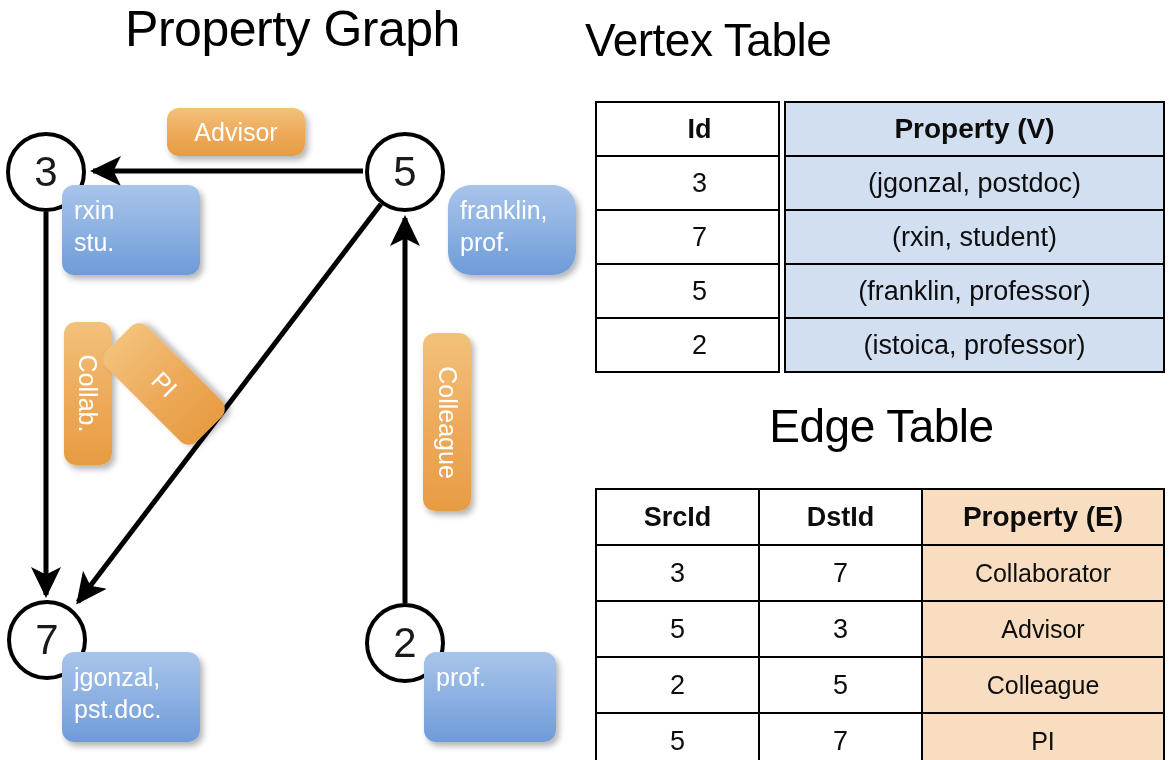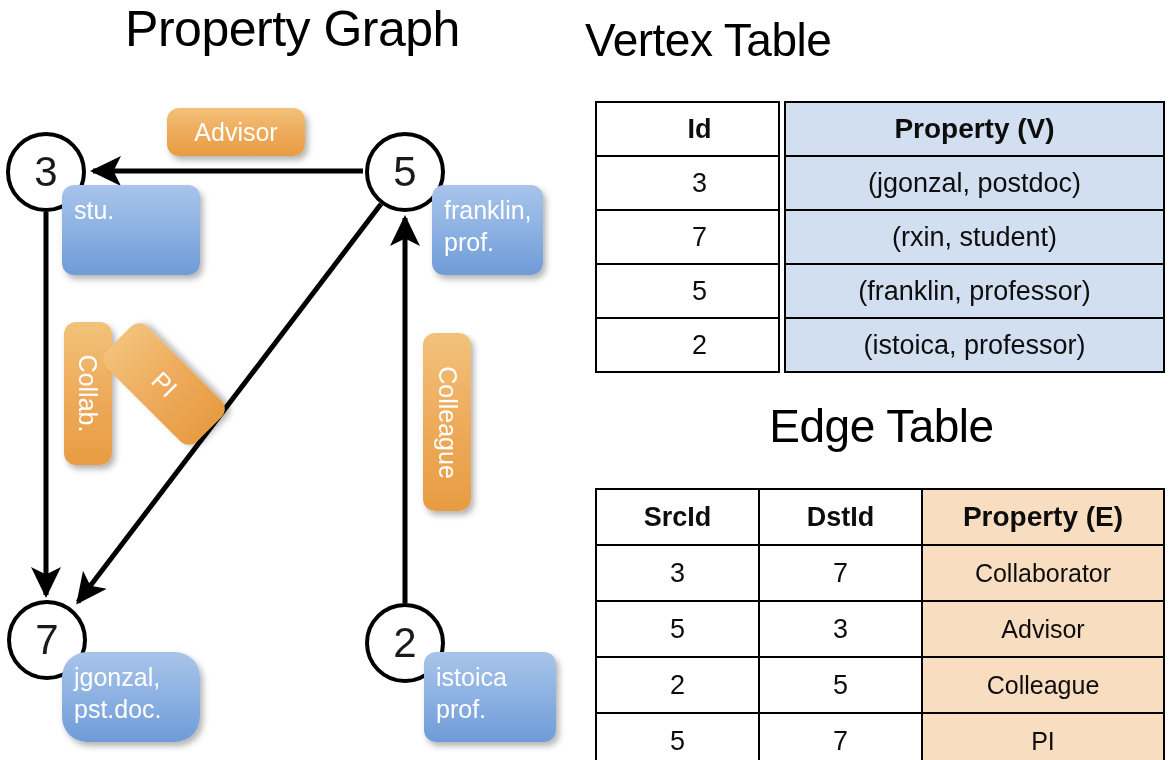--- a/index.html
+++ b/index.html
@@ -87,22 +87,22 @@
   .orange-box {
     background: linear-gradient(180deg, #f2c27a 0%, #eeab5c 50%, #e79c42 100%);
     box-shadow: 3px 4px 6px rgba(0,0,0,0.30);
     font-size: 25px;
     display: flex;
     align-items: center;
     justify-content: center;
   }
 
   #box-rxin      { left: 62px;  top: 185px; width: 138px; height: 90px; }
-  #box-franklin  { left: 432px; top: 185px; width: 111px; height: 90px; }
-  #box-jgonzal   { left: 62px;  top: 652px; width: 138px; height: 90px; border-radius: 25px; }
+  #box-franklin  { left: 448px; top: 185px; width: 128px; height: 90px; border-radius: 23px; }
+  #box-jgonzal   { left: 62px;  top: 652px; width: 138px; height: 90px; }
   #box-istoica   { left: 424px; top: 652px; width: 132px; height: 90px; }
 
   #box-advisor   { left: 167px; top: 108px; width: 138px; height: 48px; }
   #box-collab    { left: 64px;  top: 322px; width: 48px;  height: 143px; }
   #box-pi        { left: 135px; top: 320px; width: 58px;  height: 128px;
                    transform: rotate(-45deg); }
   #box-colleague { left: 423px; top: 333px; width: 48px;  height: 178px; }
 
   .vert-label {
     transform: rotate(90deg);
@@ -169,32 +169,32 @@
 
     <line x1="405" y1="603" x2="405" y2="218" stroke="#000000" stroke-width="5" marker-end="url(#arrowhead)"></line>
   </svg>
 
   <div class="node" style="left:6px;  top:132px;">3</div>
   <div class="node" style="left:365px;top:132px;">5</div>
   <div class="node" style="left:7px;  top:600px;">7</div>
   <div class="node" style="left:365px;top:603px;">2</div>
 
   <div class="prop-box blue-box" id="box-rxin">
+    <div>rxin</div>
     <div>stu.</div>
   </div>
   <div class="prop-box blue-box" id="box-franklin">
     <div>franklin,</div>
     <div>prof.</div>
   </div>
   <div class="prop-box blue-box" id="box-jgonzal">
     <div>jgonzal,</div>
     <div>pst.doc.</div>
   </div>
   <div class="prop-box blue-box" id="box-istoica">
-    <div>istoica</div>
     <div>prof.</div>
   </div>
 
   <div class="prop-box orange-box" id="box-advisor">
     <span>Advisor</span>
   </div>
   <div class="prop-box orange-box" id="box-collab">
     <span class="vert-label">Collab.</span>
   </div>
   <div class="prop-box orange-box" id="box-pi">

